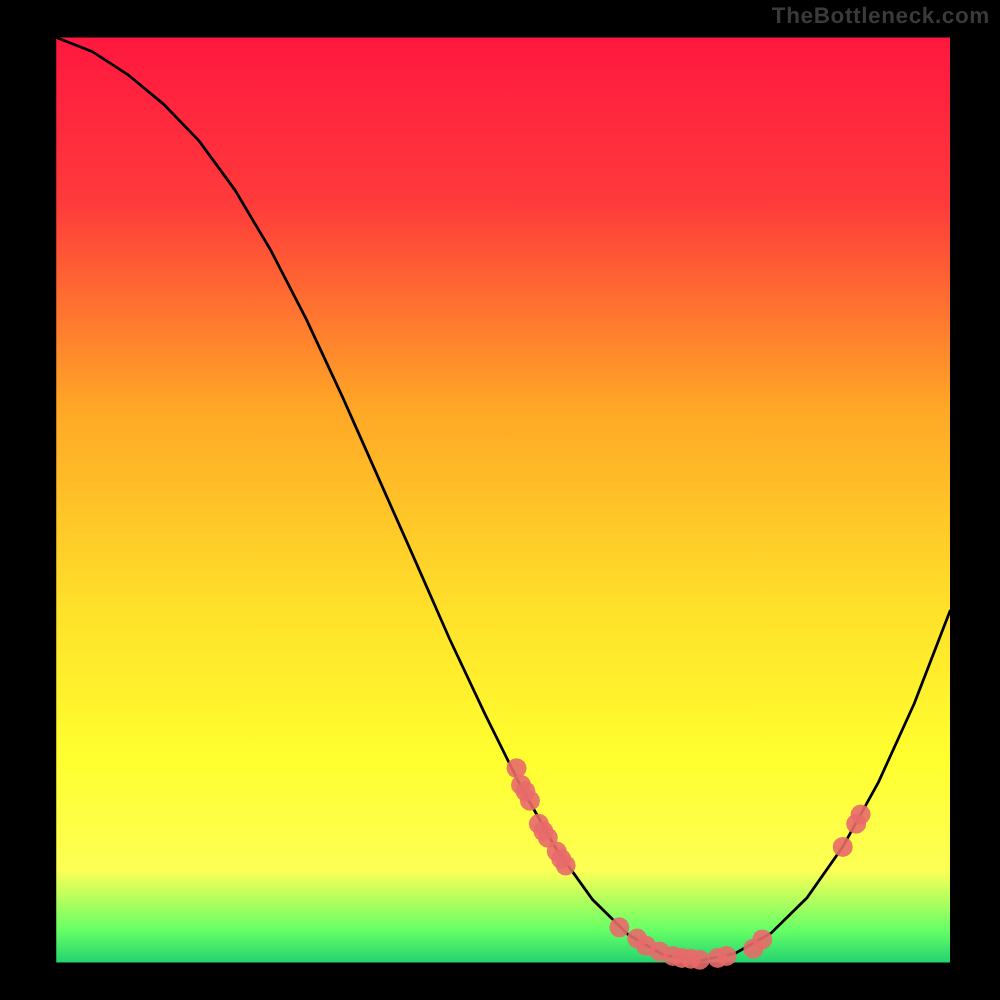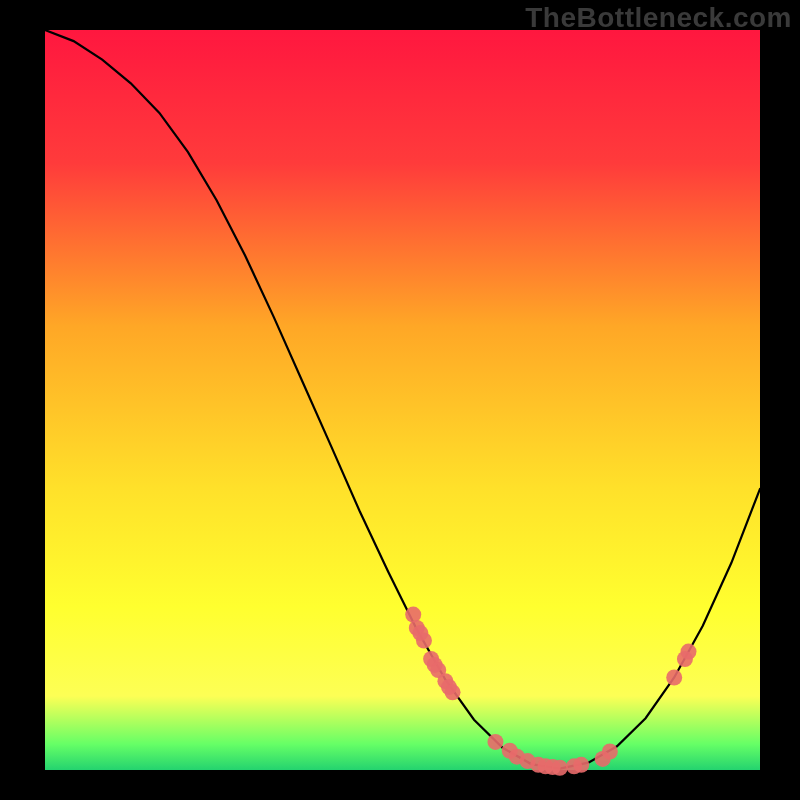--- a/index.html
+++ b/index.html
@@ -14,21 +14,21 @@
     position: relative;
     width: 800px;
     height: 800px;
     background: #000;
   }
   .watermark {
     position: absolute;
     top: 2px;
     right: 8px;
     color: #3a3a3a;
-    font-size: 28px;
+    font-size: 18px;
     font-weight: bold;
     letter-spacing: 0.5px;
     z-index: 5;
   }
   svg {
     position: absolute;
     top: 0;
     left: 0;
   }
 </style>

